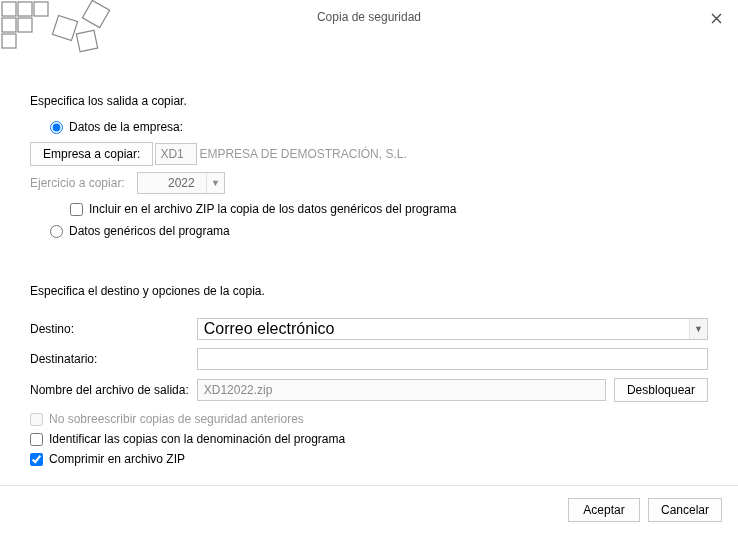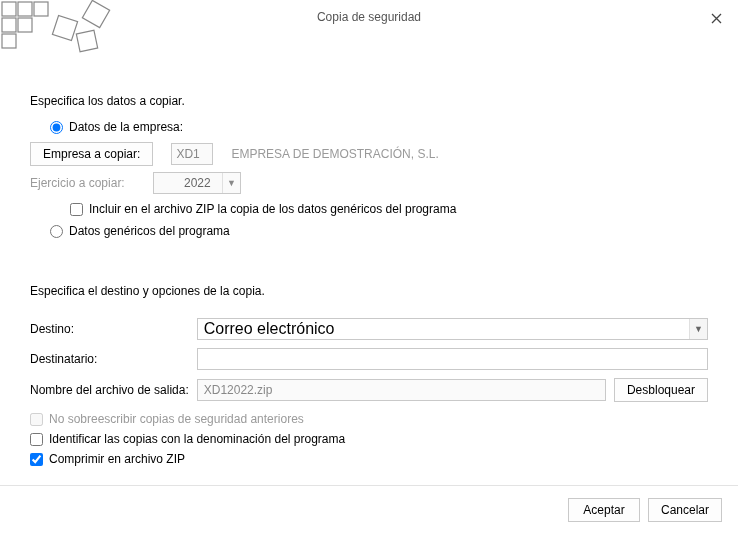--- a/index.html
+++ b/index.html
@@ -8,21 +8,21 @@
   .title { font-size: 12px; color: #555; }
   .close-btn { position:absolute; right:10px; top:6px; width:24px; height:24px; display:flex; align-items:center; justify-content:center; font-size:16px; color:#555; cursor:pointer; }
   .deco { position:absolute; left:0; top:0; width:120px; height:60px; pointer-events:none; }
   .content { padding: 50px 30px 0 30px; }
   .section-header { margin: 10px 0 12px 0; font-size:12px; }
   .radio-row, .check-row { display:flex; align-items:center; gap:6px; margin: 8px 0; }
   .radio-row label, .check-row label { cursor:pointer; }
   input[type=radio], input[type=checkbox] { margin:0; }
   .indent1 { margin-left: 20px; }
   .indent2 { margin-left: 40px; }
-  .sub-row { display:flex; align-items:center; gap:18px; margin:6px 0; }
+  .sub-row { display:flex; align-items:center; gap:2px; margin:6px 0; }
   .btn { background:#fdfdfd; border:1px solid #c9c9c9; padding:4px 12px; height:24px; display:inline-flex; align-items:center; cursor:pointer; font-size:12px; }
   .disabled-text { color:#9a9a9a; }
   .field-short { width:42px; height:22px; border:1px solid #c9c9c9; background:#fafafa; padding:0 4px; font-size:12px; color:#888; display:inline-flex; align-items:center; }
   .select-year { display:inline-flex; align-items:center; height:22px; border:1px solid #c9c9c9; background:#fafafa;padding-left:26px; }
   .select-year .val { width:42px; padding:0 4px; color:#666; font-size:12px; }
   .select-year .arrow { width:18px; height:100%; border-left:1px solid #e0e0e0; display:flex; align-items:center; justify-content:center; color:#888; font-size:9px; }
   .form-grid { display:grid; grid-template-columns: auto 1fr auto; column-gap:12px; row-gap:10px; align-items:center; margin-top:20px;gap:8px; }
   .lbl { white-space:nowrap; font-size:12px; }
   .combo { position:relative; border:1px solid #c9c9c9; height:22px; background:#fff; display:flex; align-items:center; }
   .combo .val { flex:1; padding:0 6px; font-size:16px; color:#000; }
@@ -58,21 +58,21 @@
   <span class="title">Copia de seguridad</span>
   <div class="close-btn">
     <svg width="11" height="11" viewBox="0 0 11 11">
         <path d="M1 1 L10 10 M10 1 L1 10" stroke="#444" stroke-width="1.3"></path>
       </svg>
   </div>
 </div>
 
 <div class="content">
 
-  <div class="section-header">Especifica los datos a copiar.</div>
+  <div class="section-header">Especifica los salida a copiar.</div>
 
   <div class="radio-row indent1">
     <input type="radio" name="src" checked="" style="">
     <label>Datos de la empresa:</label>
   </div>
 
   <div class="sub-row indent2">
     <button class="btn">Empresa a copiar:</button>
     <span class="field-short">XD1</span>
     <span class="disabled-text">EMPRESA DE DEMOSTRACIÓN, S.L.</span>

